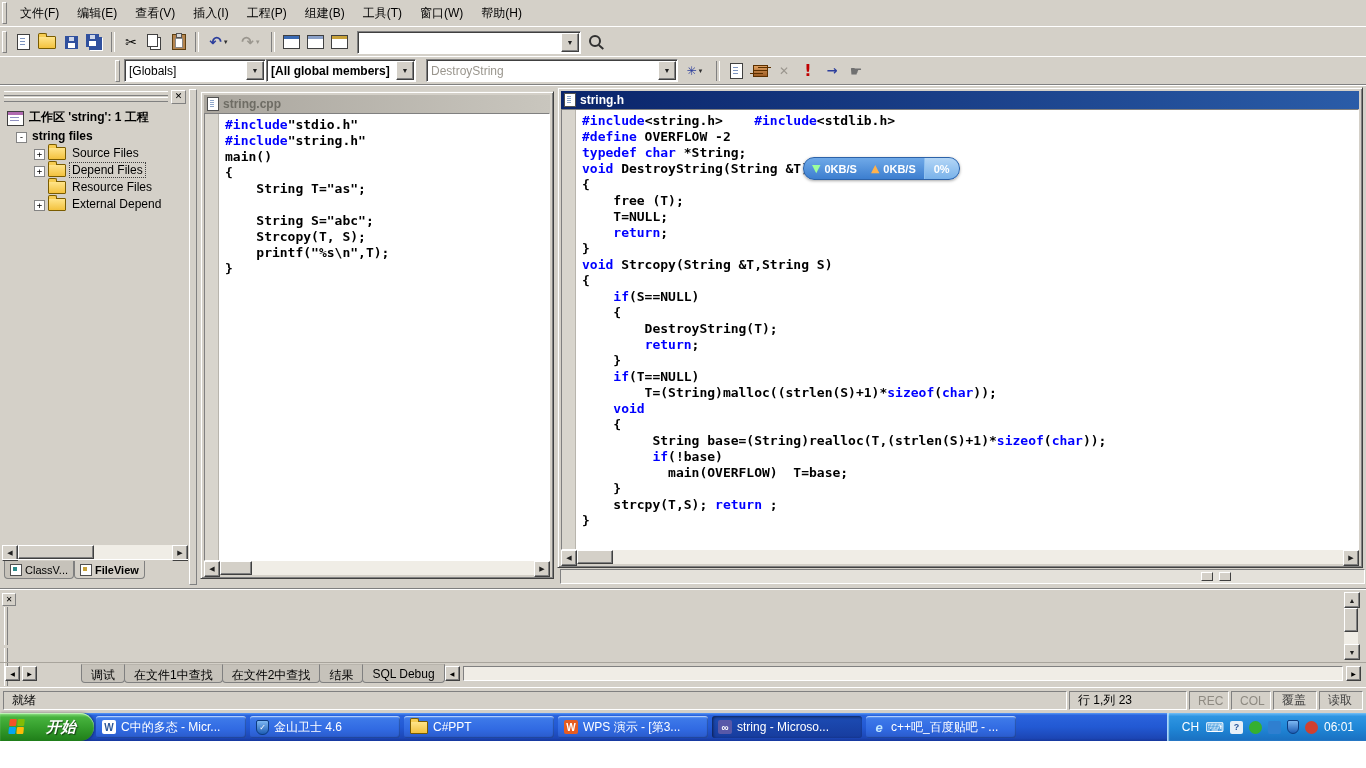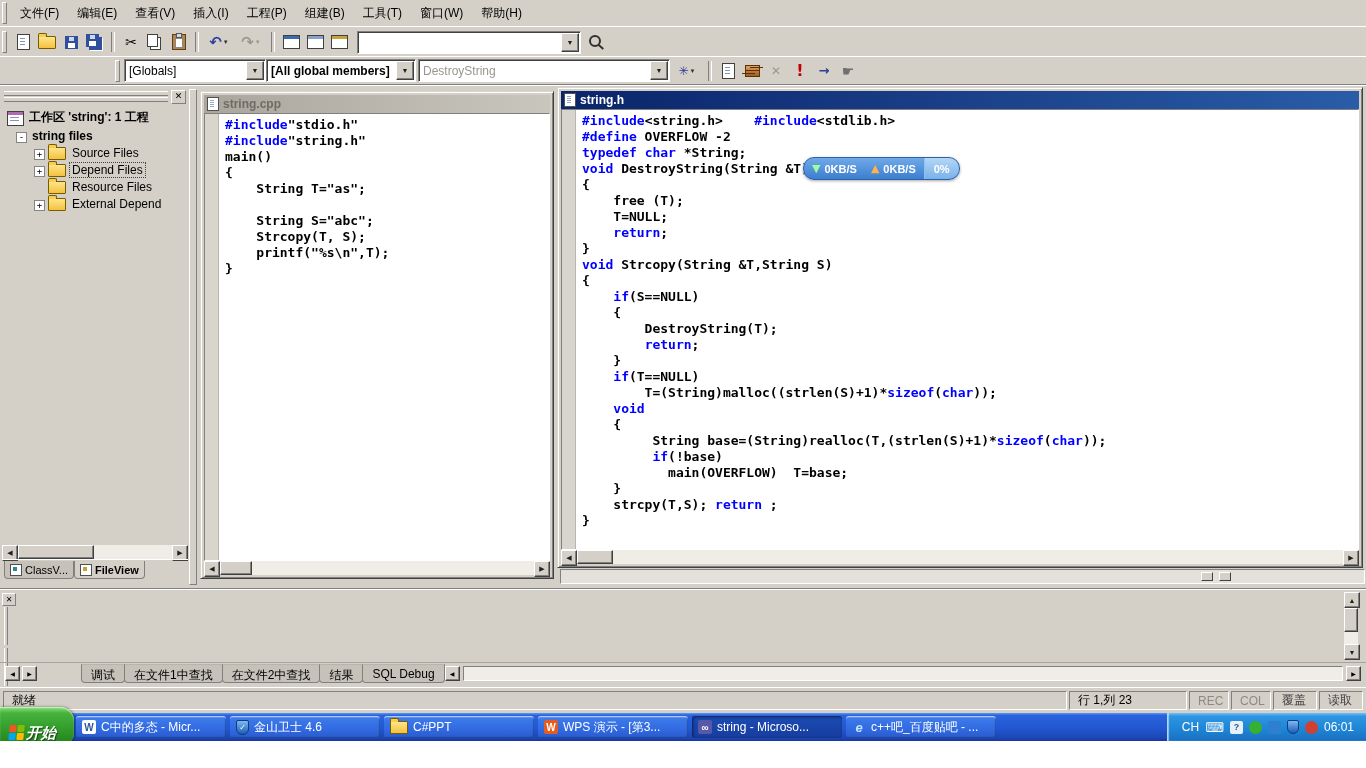--- a/index.html
+++ b/index.html
@@ -111,21 +111,21 @@
   .otabarrow{width:13px;height:13px;background:#d4d0c8;border:1px solid;border-color:#fff #404040 #404040 #fff;box-shadow:inset -1px -1px 0 #808080;font-size:6px;display:flex;align-items:center;justify-content:center;margin:2px 1px 0 1px;flex:0 0 13px;}
   .otrack{flex:1;height:13px;margin:2px 2px 0 2px;background:#f0ede6;border:1px solid;border-color:#808080 #fff #fff #808080;}
   
   #status{position:absolute;left:0;top:687px;width:1366px;height:26px;border-top:1px solid #fff;display:flex;align-items:center;padding:0 3px;box-sizing:border-box;gap:2px;}
   .scell{height:19px;border:1px solid;border-color:#808080 #fff #fff #808080;display:flex;align-items:center;padding:2px 8px;box-sizing:border-box;white-space:nowrap;}
   .scell.grow{flex:1;}
   .dim{color:#8e8a82;}
   
   #taskbar{position:absolute;left:0;top:713px;width:1366px;height:28px;display:flex;align-items:center;
            background:linear-gradient(to bottom,#5a9af6 0%,#2a63dd 8%,#2259d3 50%,#1c46b5 90%,#16379c 100%);}
-  #startbtn{height:28px;display:flex;align-items:center;gap:0;padding:12px 18px 0 9px;border-radius:0 14px 14px 0;
+  #startbtn{height:28px;display:flex;align-items:center;gap:20px;padding:0 18px 0 9px;border-radius:0 14px 14px 0;
             background:linear-gradient(to bottom,#8fe284 0%,#47b33e 15%,#339c2b 55%,#1f7d19 100%);
             box-shadow:inset 0 1px 1px #c4f4bc,1px 0 3px rgba(0,0,0,.45);color:#fff;font-weight:bold;font-size:15px;font-style:italic;text-shadow:1px 1px 1px rgba(0,0,0,.55);flex:0 0 auto;}
   .winlogo{width:17px;height:16px;display:grid;grid-template-columns:7px 7px;grid-template-rows:7px 7px;gap:1px;transform:skewX(-6deg);}
   .winlogo span{border-radius:1px;}
   .taskbtn{height:22px;margin:0 2px;flex:0 0 150px;display:flex;align-items:center;gap:5px;padding:0 6px;border-radius:3px;
            background:linear-gradient(to bottom,#79acf9 0%,#3d79e9 12%,#316ae2 60%,#2a5aca 100%);
            box-shadow:inset 0 1px 0 rgba(255,255,255,.45),inset -1px -1px 1px rgba(0,0,0,.25);
            color:#fff;font-size:12px;overflow:hidden;white-space:nowrap;box-sizing:border-box;}
   .taskbtn.active{background:linear-gradient(to bottom,#1c4cb4,#173c9e);box-shadow:inset 1px 1px 3px rgba(0,0,0,.55);}
   .tico{width:14px;height:14px;flex:0 0 14px;border-radius:2px;display:flex;align-items:center;justify-content:center;font-size:10px;font-weight:bold;font-style:normal;}
@@ -208,21 +208,21 @@
   <div id="tb2" class="chrome">
     <div class="tgrip"></div>
     <div class="combo" style="width:140px">
       <div class="ctext">[Globals]</div>
       <div class="cbtn">▼</div>
     </div>
     <div class="combo" style="width:148px;margin-left:0">
       <div class="ctext" style="font-weight:bold">[All global members]</div>
       <div class="cbtn">▼</div>
     </div>
-    <div class="combo" style="width:250px;margin-left:2px">
+    <div class="combo" style="width:250px;margin-left:10px">
       <div class="ctext" style="color:#9a968e">DestroyString</div>
       <div class="cbtn">▼</div>
     </div>
     <div class="tbtn" style="width:34px">
         <span class="glyph" style="font-size:12px;color:#2c3e9c">✳</span>
         <span class="caret">▼</span>
       </div>
     <div class="tsep"></div>
     <div class="tbtn">
         <span class="ic-page"></span>

